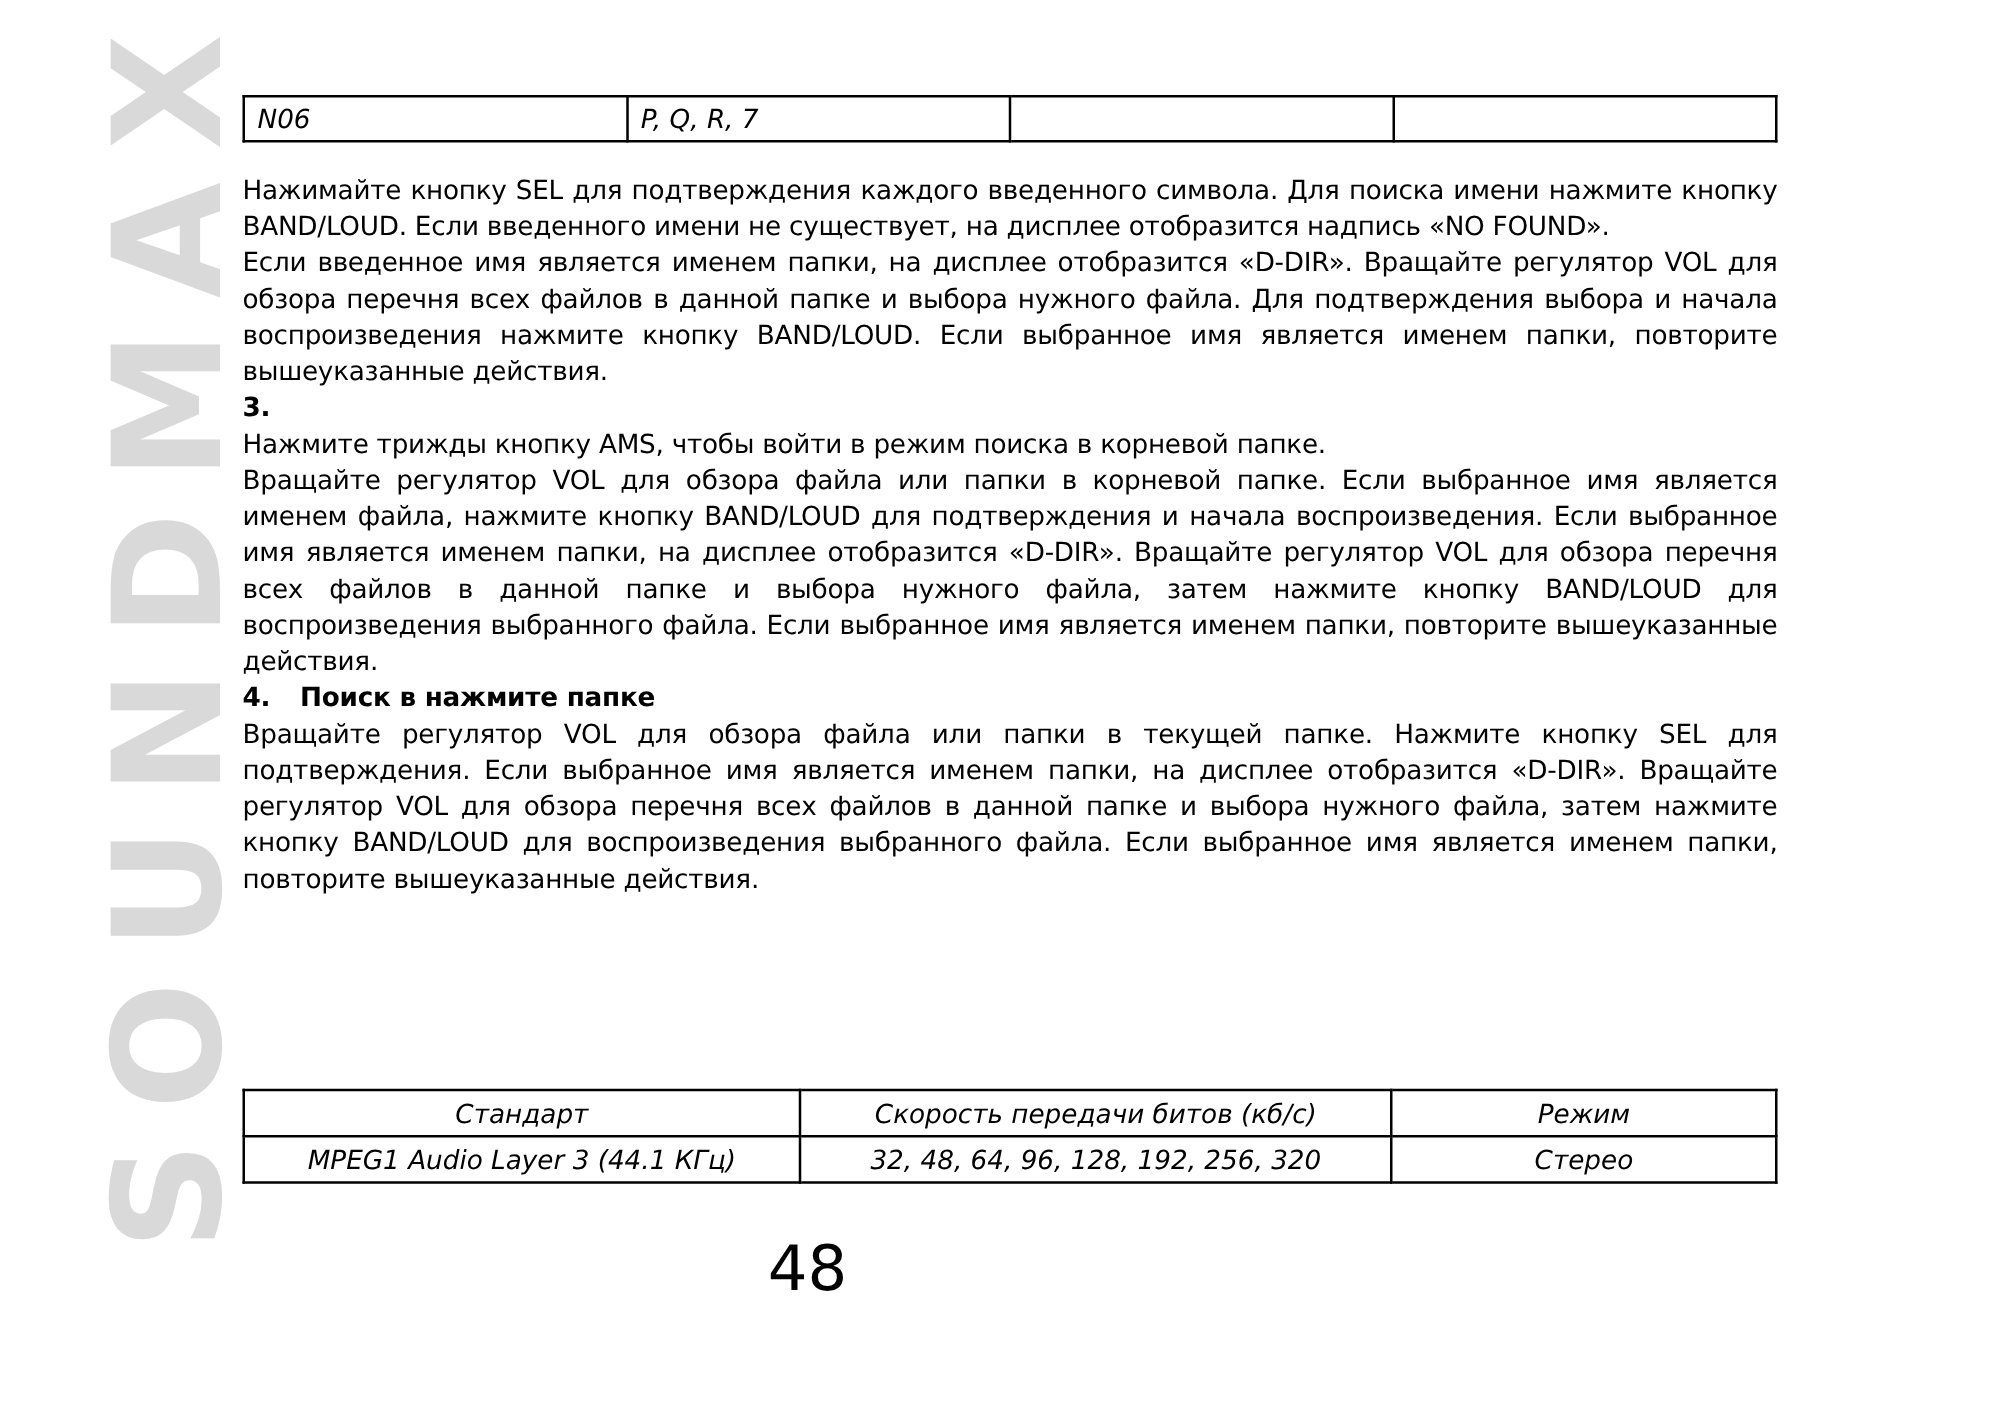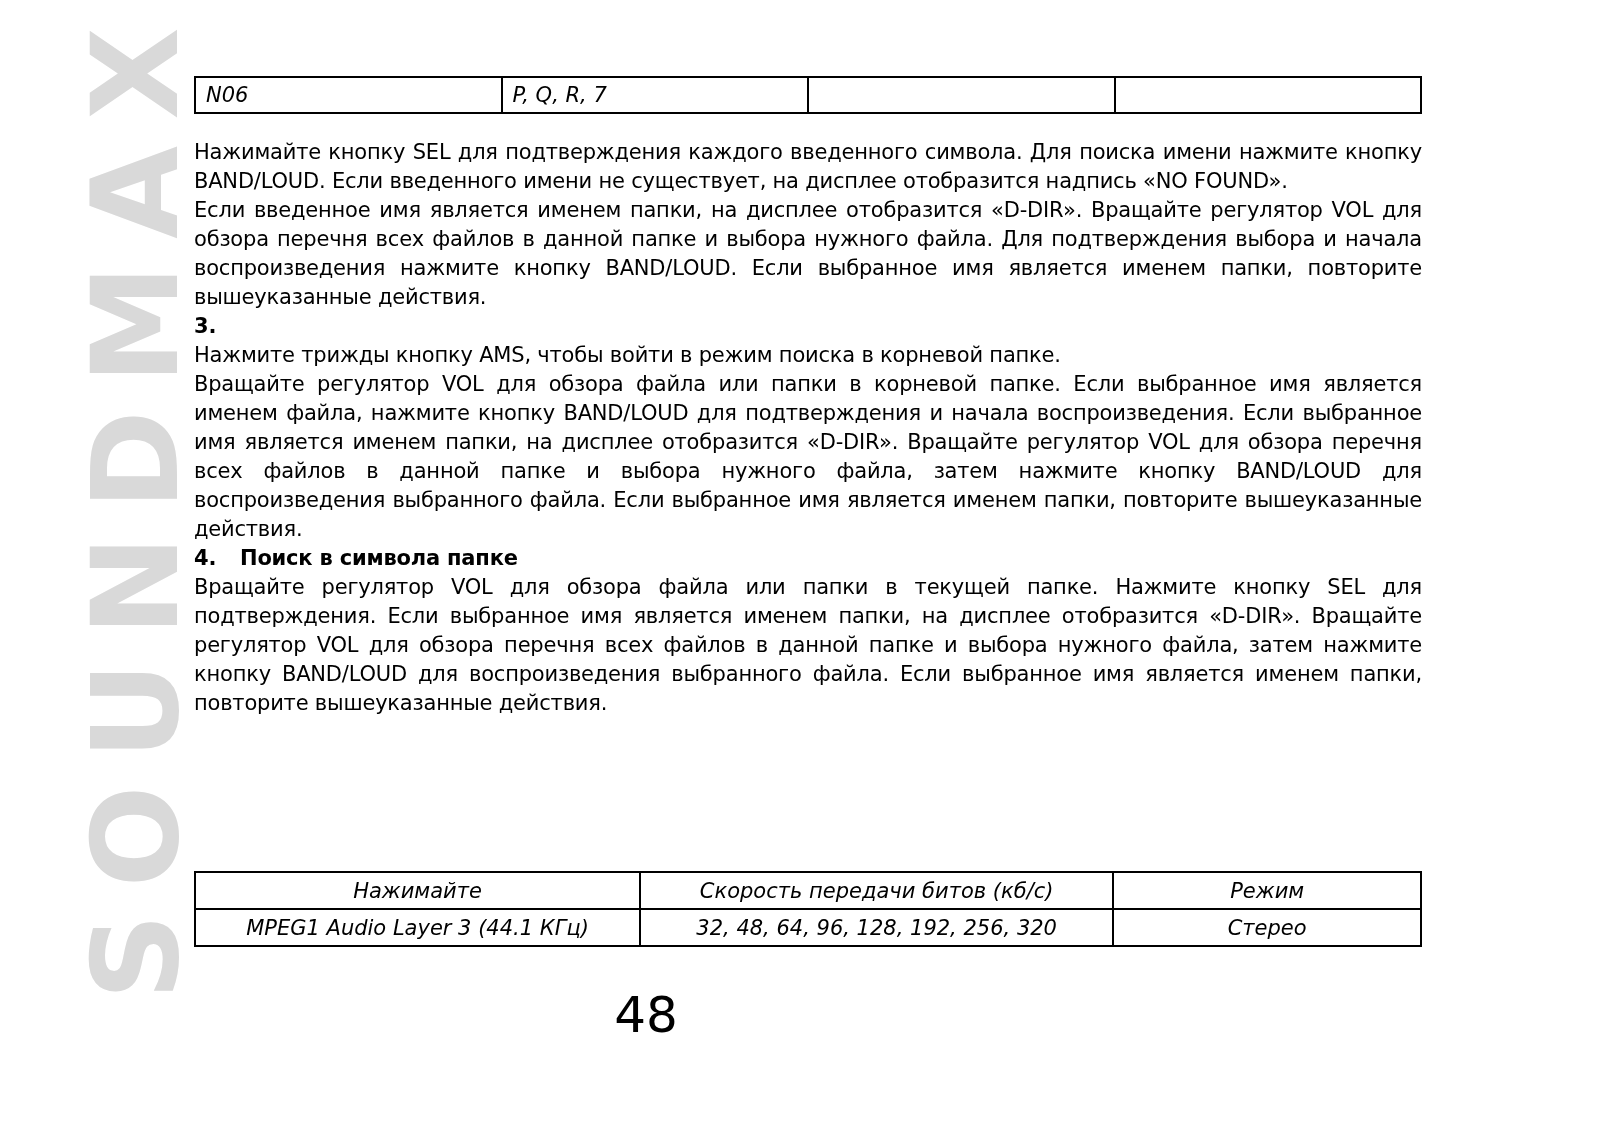--- a/index.html
+++ b/index.html
@@ -121,35 +121,35 @@
   <div class="content">
     <p>Нажимайте кнопку SEL для подтверждения каждого введенного символа. Для поиска имени нажмите кнопку BAND/LOUD. Если введенного имени не существует, на дисплее отобразится надпись «NO FOUND».</p>
     <p>Если введенное имя является именем папки, на дисплее отобразится «D-DIR». Вращайте регулятор VOL для обзора перечня всех файлов в данной папке и выбора нужного файла. Для подтверждения выбора и начала воспроизведения нажмите кнопку BAND/LOUD. Если выбранное имя является именем папки, повторите вышеуказанные действия.</p>
     <div class="heading">
       <span class="h-num">3.</span>
     </div>
     <p>Нажмите трижды кнопку AMS, чтобы войти в режим поиска в корневой папке.</p>
     <p>Вращайте регулятор VOL для обзора файла или папки в корневой папке. Если выбранное имя является именем файла, нажмите кнопку BAND/LOUD для подтверждения и начала воспроизведения. Если выбранное имя является именем папки, на дисплее отобразится «D-DIR». Вращайте регулятор VOL для обзора перечня всех файлов в данной папке и выбора нужного файла, затем нажмите кнопку BAND/LOUD для воспроизведения выбранного файла. Если выбранное имя является именем папки, повторите вышеуказанные действия.</p>
     <div class="heading">
       <span class="h-num">4.</span>
-      <span class="h-text">Поиск в символа папке</span>
+      <span class="h-text">Поиск в нажмите папке</span>
     </div>
     <p>Вращайте регулятор VOL для обзора файла или папки в текущей папке. Нажмите кнопку SEL для подтверждения. Если выбранное имя является именем папки, на дисплее отобразится «D-DIR». Вращайте регулятор VOL для обзора перечня всех файлов в данной папке и выбора нужного файла, затем нажмите кнопку BAND/LOUD для воспроизведения выбранного файла. Если выбранное имя является именем папки, повторите вышеуказанные действия.</p>
   </div>
 
 
   <table class="mp3-table">
     <colgroup>
       <col class="col-standard">
         <col class="col-bitrate">
         <col class="col-mode">
     </colgroup>
     <tbody>
         <tr>
-      <th>Нажимайте</th>
+      <th>Стандарт</th>
       <th>Скорость передачи битов (кб/с)</th>
       <th>Режим</th>
     </tr>
     <tr>
       <td>MPEG1 Audio Layer 3 (44.1 КГц)</td>
       <td>32, 48, 64, 96, 128, 192, 256, 320</td>
       <td>Стерео</td>
     </tr>
   </tbody>
     </table>

